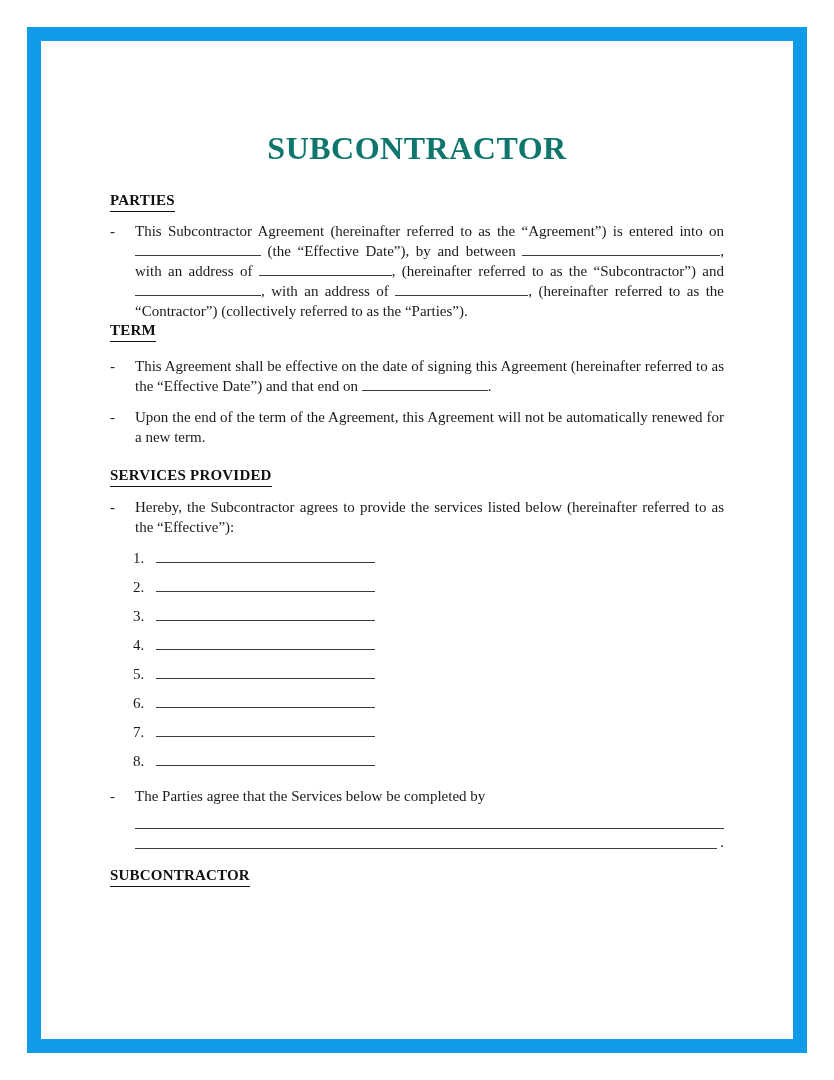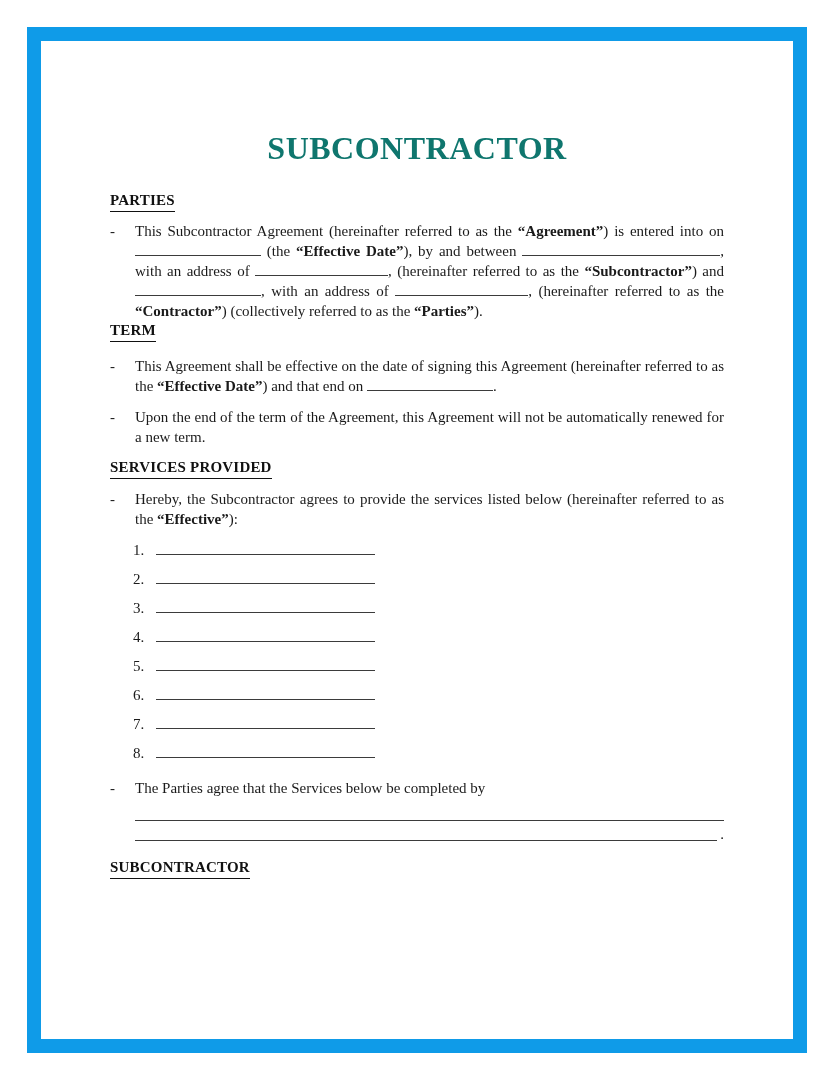--- a/index.html
+++ b/index.html
@@ -41,27 +41,27 @@
     line-height: 19px;
     font-weight: bold;
     letter-spacing: 0.2px;
     color: #111111;
     border-bottom: 1.6px solid #111111;
     padding-bottom: 1px;
     text-align: center;
   }
   .h-parties { margin-top: 12px; }
   .h-term { }
-  .h-services { margin-top: 11px; }
+  .h-services { margin-top: 19px; }
   .h-compensation { margin-top: 17px; }
 
   .bullet { position: relative; padding-left: 25px; margin: 0; }
   .dash { position: absolute; left: 0; top: 0; line-height: 20px; }
   .jtext { margin: 0; text-align: justify; line-height: 20px; }
-  .jtext .b { font-weight: bold; }
+  .jtext .b { font-weight: normal; }
   .blank {
     display: inline-block;
     height: 4px;
     border-bottom: 1.3px solid #3b3b3b;
   }
 
   .m-parties-para { margin-top: 9px; }
   .m-term-b1 { margin-top: 14px; }
   .m-term-b2 { margin-top: 11px; }
   .m-svc-intro { margin-top: 10px; }

